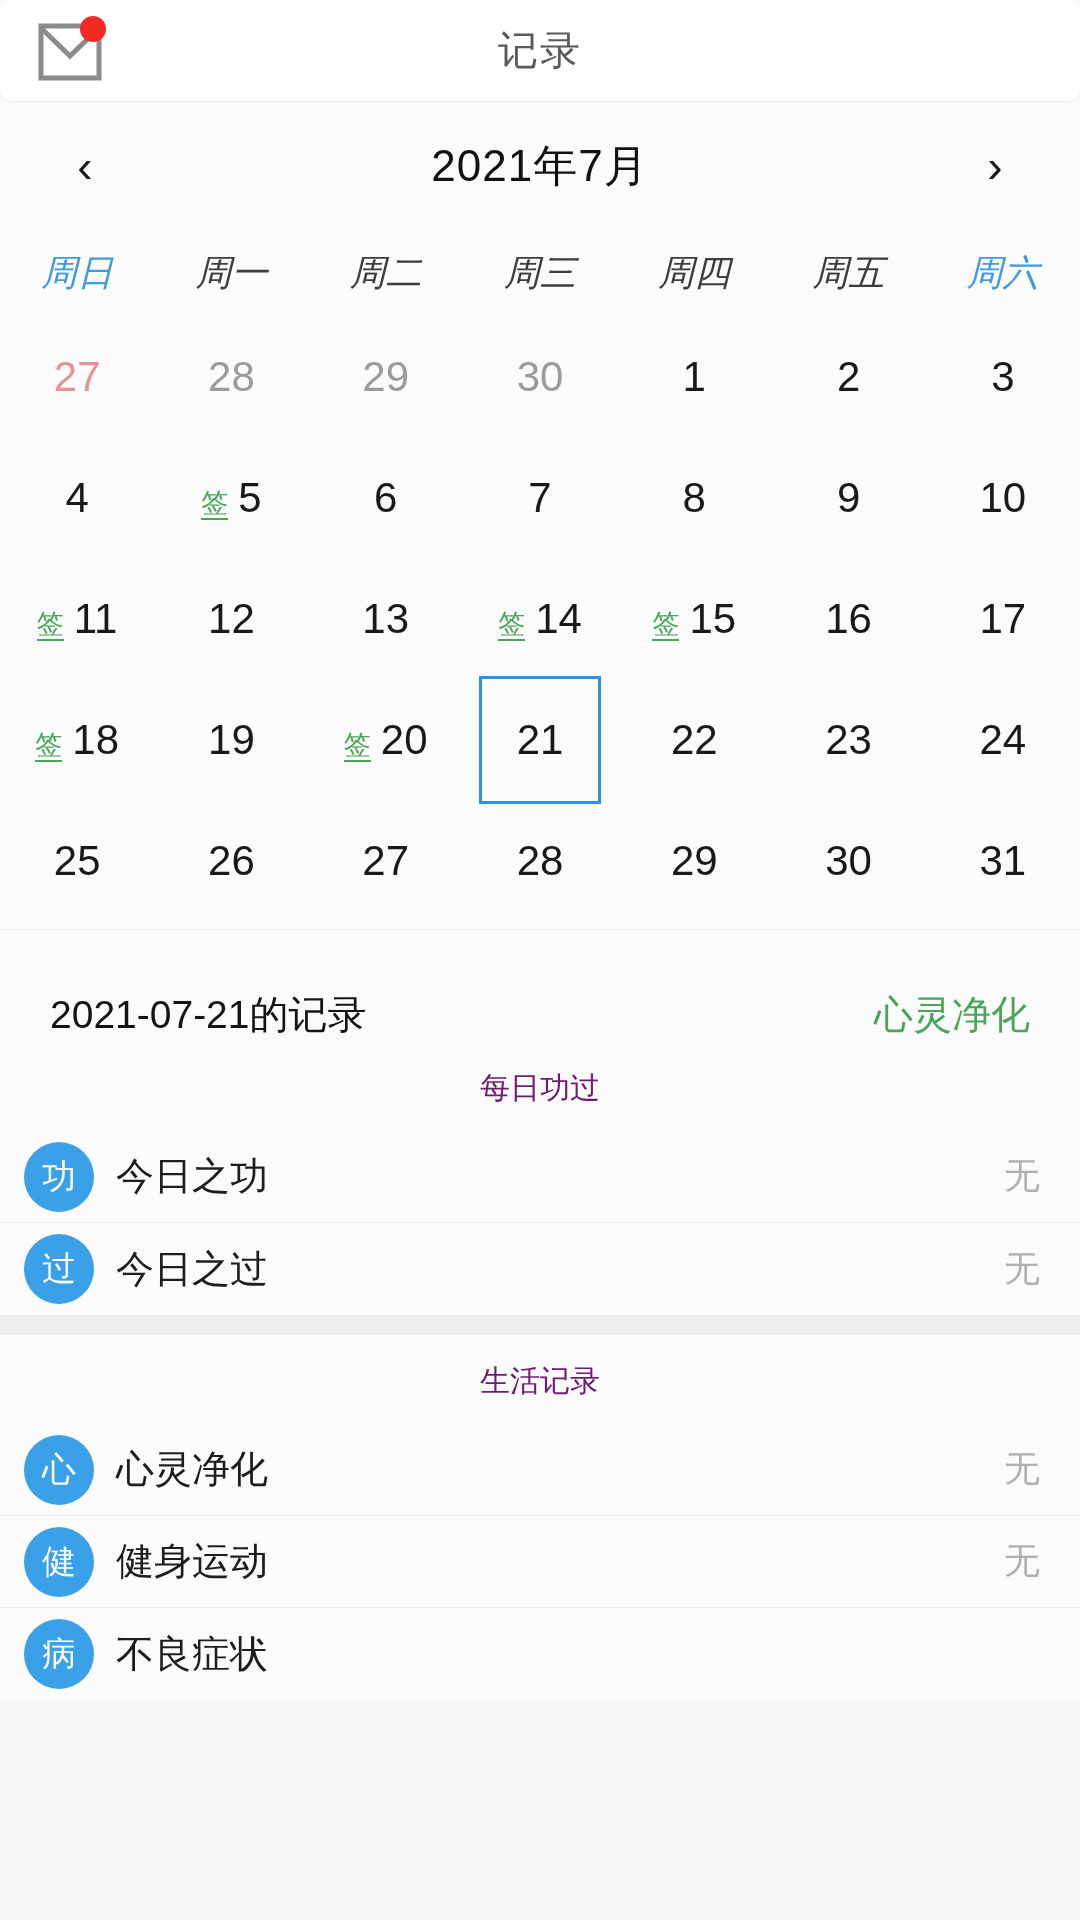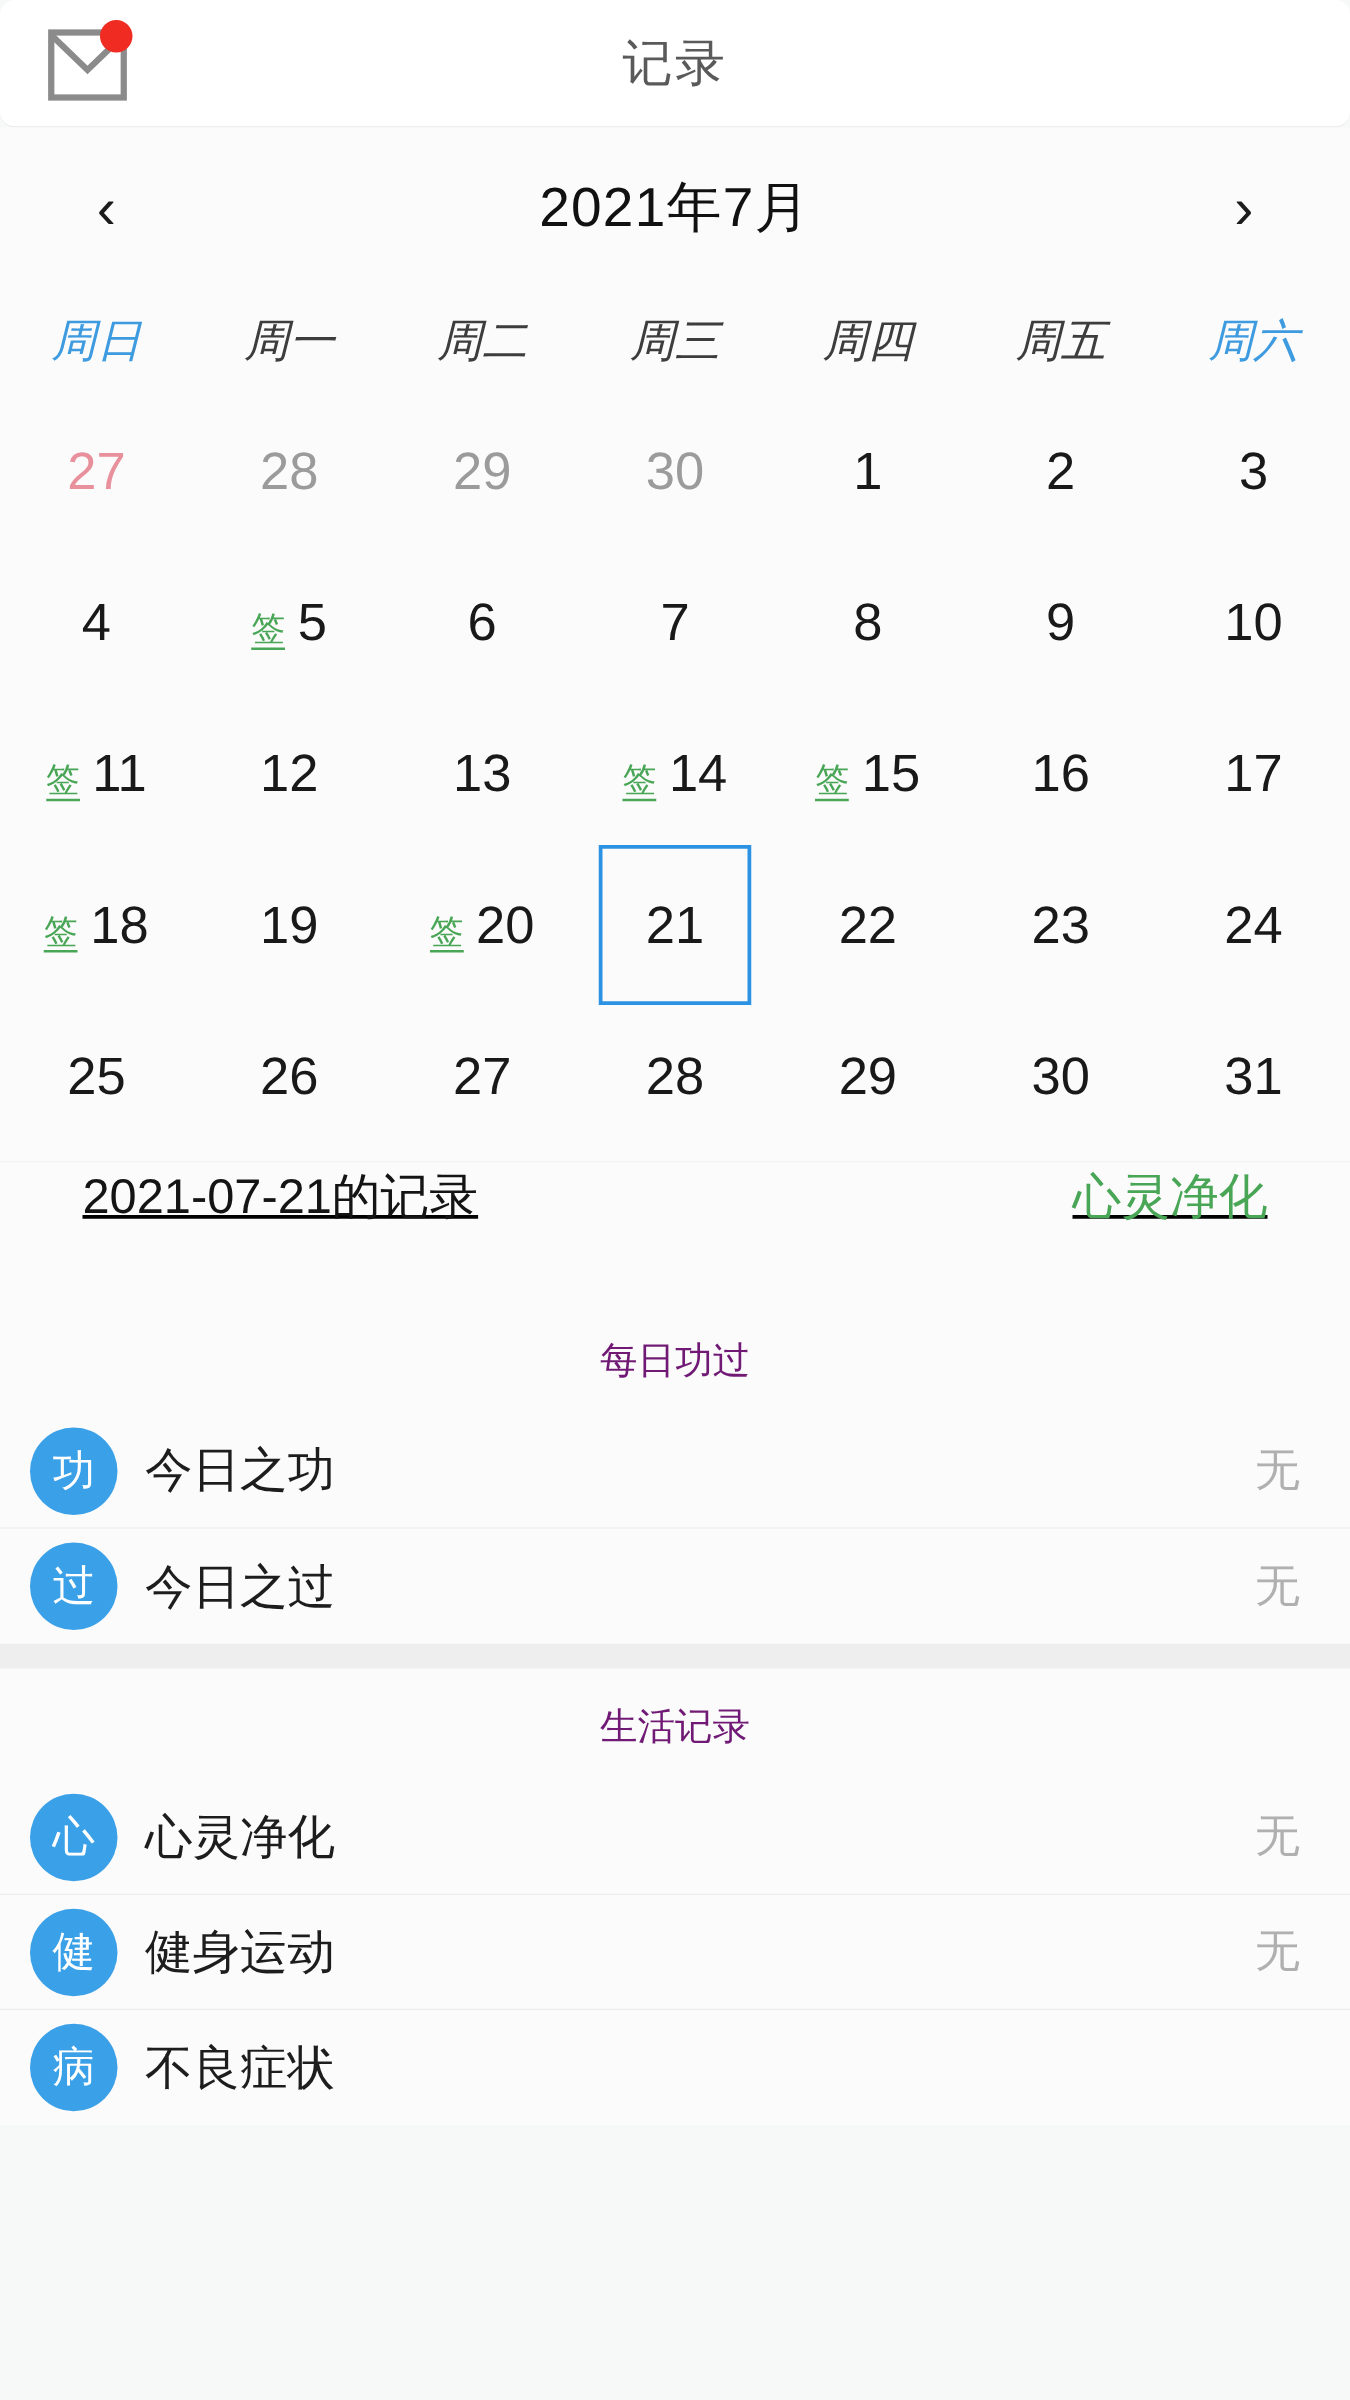--- a/index.html
+++ b/index.html
@@ -79,24 +79,23 @@
   .cell.selected .selbox {
     position: absolute; left: 50%; top: 50%;
     transform: translate(-50%, -50%);
     width: 122px; height: 128px;
     border: 3px solid #2b92e4; background: transparent;
   }
   .cell .daynum { position: relative; z-index: 2; }
 
   
   .record-bar {
-    height: 112px; display: flex; align-items: flex-start;
-    justify-content: space-between; padding: 0 66px;
+    height: 112px; display: flex; align-items: flex-end;
+    justify-content: space-between; padding: 0 50px;
     background: #fbfbfb;
-    text-decoration: underline;
   }
   .record-title { font-size: 39px; color: #141414; }
   .sign-now { font-size: 39px; color: #4aa657; }
   .section-title {
     text-align: center; font-size: 30px; color: #701a75;
     padding: 26px 0 22px 0; background: #fbfbfb;
   }
   .list { background: #fbfbfb; }
   .row {
     height: 92px; display: flex; align-items: center;

